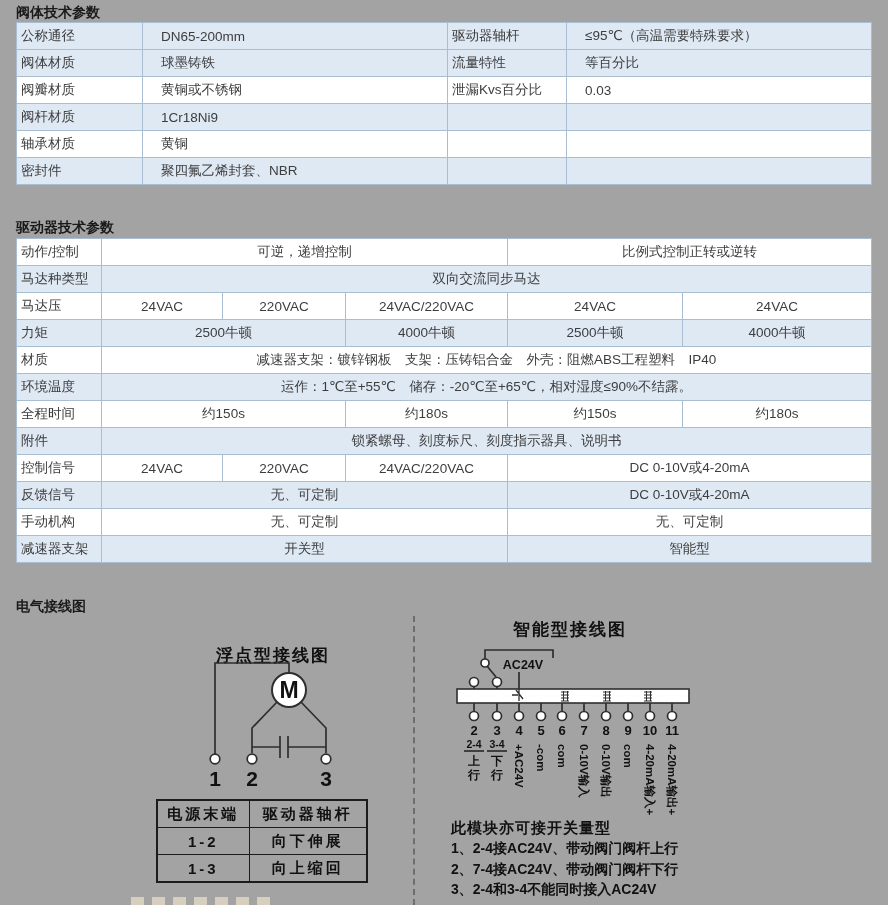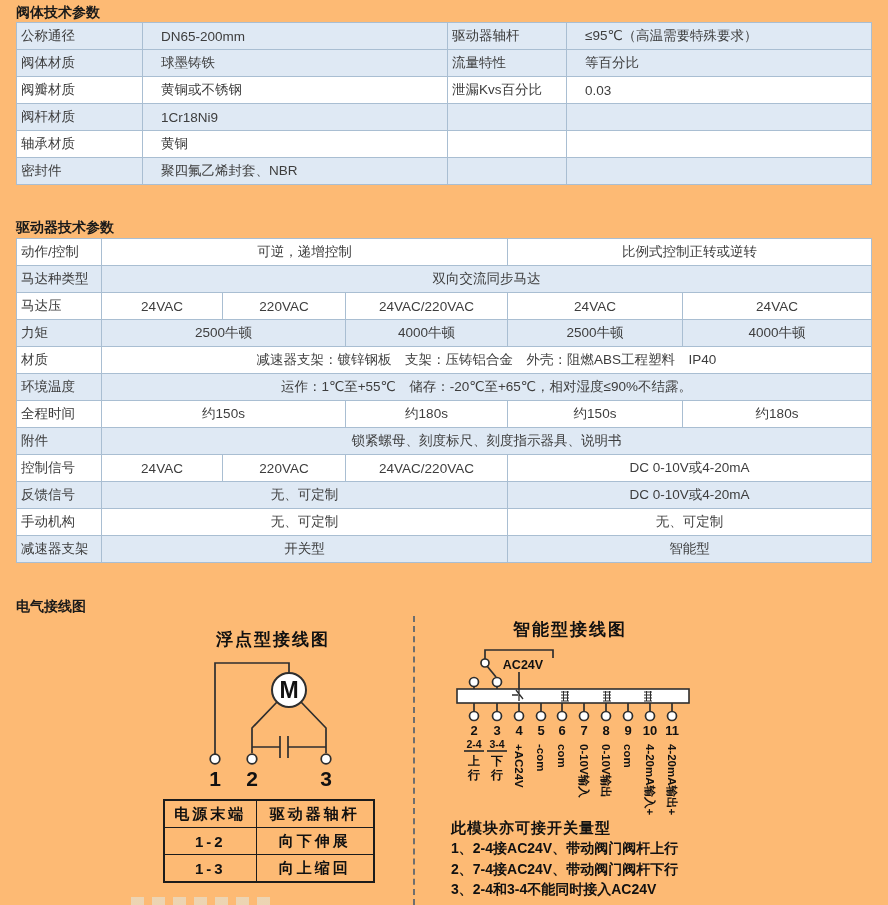--- a/index.html
+++ b/index.html
@@ -1,34 +1,34 @@
 <!DOCTYPE html>
 <html><head>
 <meta charset="utf-8">
 <style>
   html,body{margin:0;padding:0;background:#fff;}
-  #page{position:relative;width:888px;height:905px;background:#fdba74;overflow:hidden;
+  #page{position:relative;width:888px;height:905px;background:#a3a3a3;overflow:hidden;
         font-family:"Liberation Sans","DejaVu Sans",sans-serif;color:#3d3d3d;}
   .sec-title{position:absolute;left:16px;font-size:14px;font-weight:bold;color:#1a1a1a;}
   
   table.spec{position:absolute;left:16px;border-collapse:collapse;table-layout:fixed;
              width:855px;font-size:13.5px;color:#3d3d3d;}
   table.spec td{border:1px solid #a9bed2;height:26px;padding:0 4px;background:#fff;
                 overflow:hidden;white-space:nowrap;}
   table.spec tr.shade td{background:#dfe9f4;}
   table.spec td.lab{text-align:left;}
   table.spec td.val{text-align:left;padding-left:18px;}
   table.spec td.ctr{text-align:center;}
   
   .diagram-title{position:absolute;font-size:17px;font-weight:bold;color:#111;
                  text-align:center;letter-spacing:2px;}
   #divider{position:absolute;left:413px;top:616px;height:289px;width:0;
            border-left:2px dashed #6e6e6e;}
   
-  table.float-tbl{position:absolute;left:163px;top:799px;border-collapse:collapse;
+  table.float-tbl{position:absolute;left:156px;top:799px;border-collapse:collapse;
                   table-layout:fixed;width:212px;font-size:15px;font-weight:bold;color:#111;
                   border:2px solid #1c1c1c;}
   table.float-tbl td{border:1px solid #1c1c1c;height:24px;text-align:center;
                      letter-spacing:3px;white-space:nowrap;}
   svg{position:absolute;overflow:visible;}
   svg .wire{stroke:#2e2e2e;stroke-width:1.7;fill:none;}
   svg .node{stroke:#2e2e2e;stroke-width:1.7;fill:#ffffff;}
   svg text{fill:#111;font-family:"Liberation Sans","DejaVu Sans",sans-serif;}
   .notes{position:absolute;left:451px;top:817px;width:300px;color:#111;}
   .notes .nt{font-size:15px;font-weight:bold;letter-spacing:1px;line-height:21px;}
@@ -163,21 +163,21 @@
         <tr class="shade">
           <td class="lab">减速器支架</td>
           <td class="ctr" colspan="3">开关型</td>
           <td class="ctr" colspan="2">智能型</td>
         </tr>
       </tbody>
   </table>
 
   <div class="sec-title" style="top:598px;">电气接线图</div>
 
-  <div class="diagram-title" style="left:166px;top:628px;width:214px;font-family:Liberation Serif, serif;">浮点型接线图</div>
+  <div class="diagram-title" style="left:166px;top:644px;width:214px;font-family:Liberation Serif, serif;">浮点型接线图</div>
 
   <svg style="left:150px;top:643px;" width="240" height="155" viewBox="0 0 240 155">
     <path class="wire" d="M65,111 V20 H139 V30"></path>
     <circle class="node" cx="139" cy="47" r="17" style="stroke-width:2"></circle>
     <text x="139" y="55" text-anchor="middle" style="font-size:23px;font-weight:bold">M</text>
     <path class="wire" d="M127,59 L102,85 V110 M151,59 L176,85 V110"></path>
     <path class="wire" d="M102,104 H130 M138,104 H176 M130,93 V115 M138,93 V115"></path>
     <circle class="node" cx="65" cy="116" r="4.8"></circle>
     <circle class="node" cx="102" cy="116" r="4.8"></circle>
     <circle class="node" cx="176" cy="116" r="4.8"></circle>

